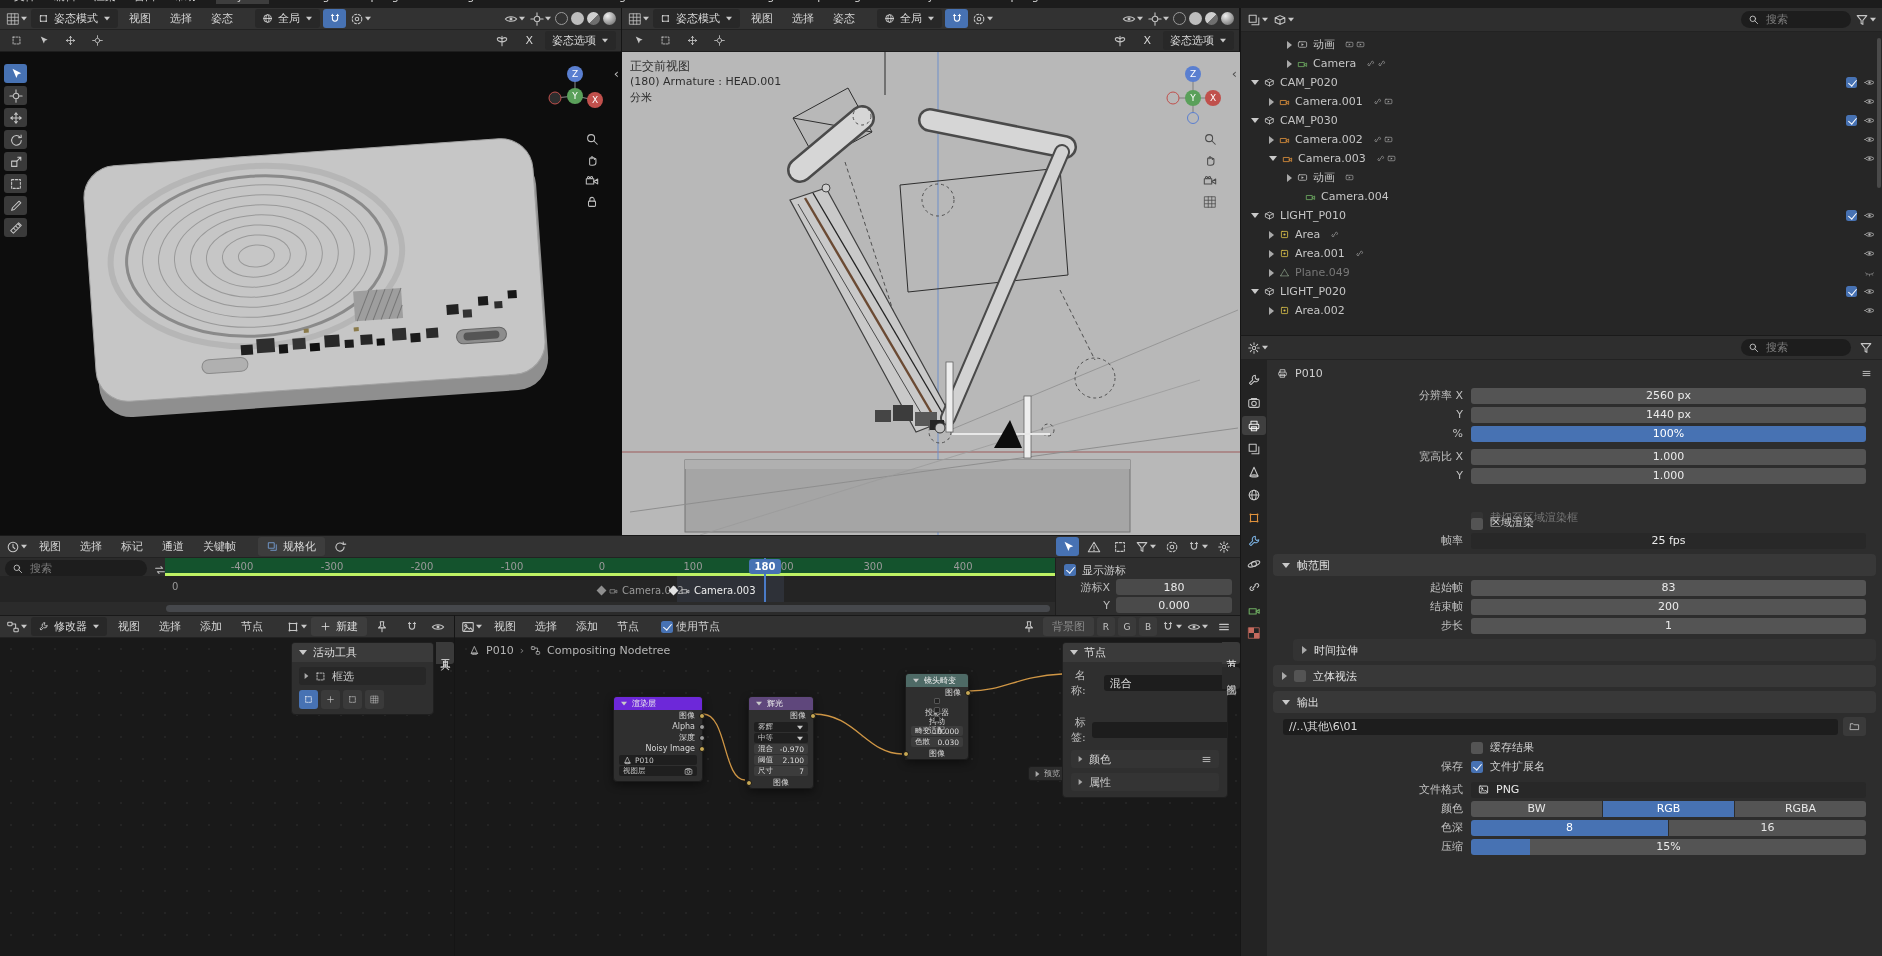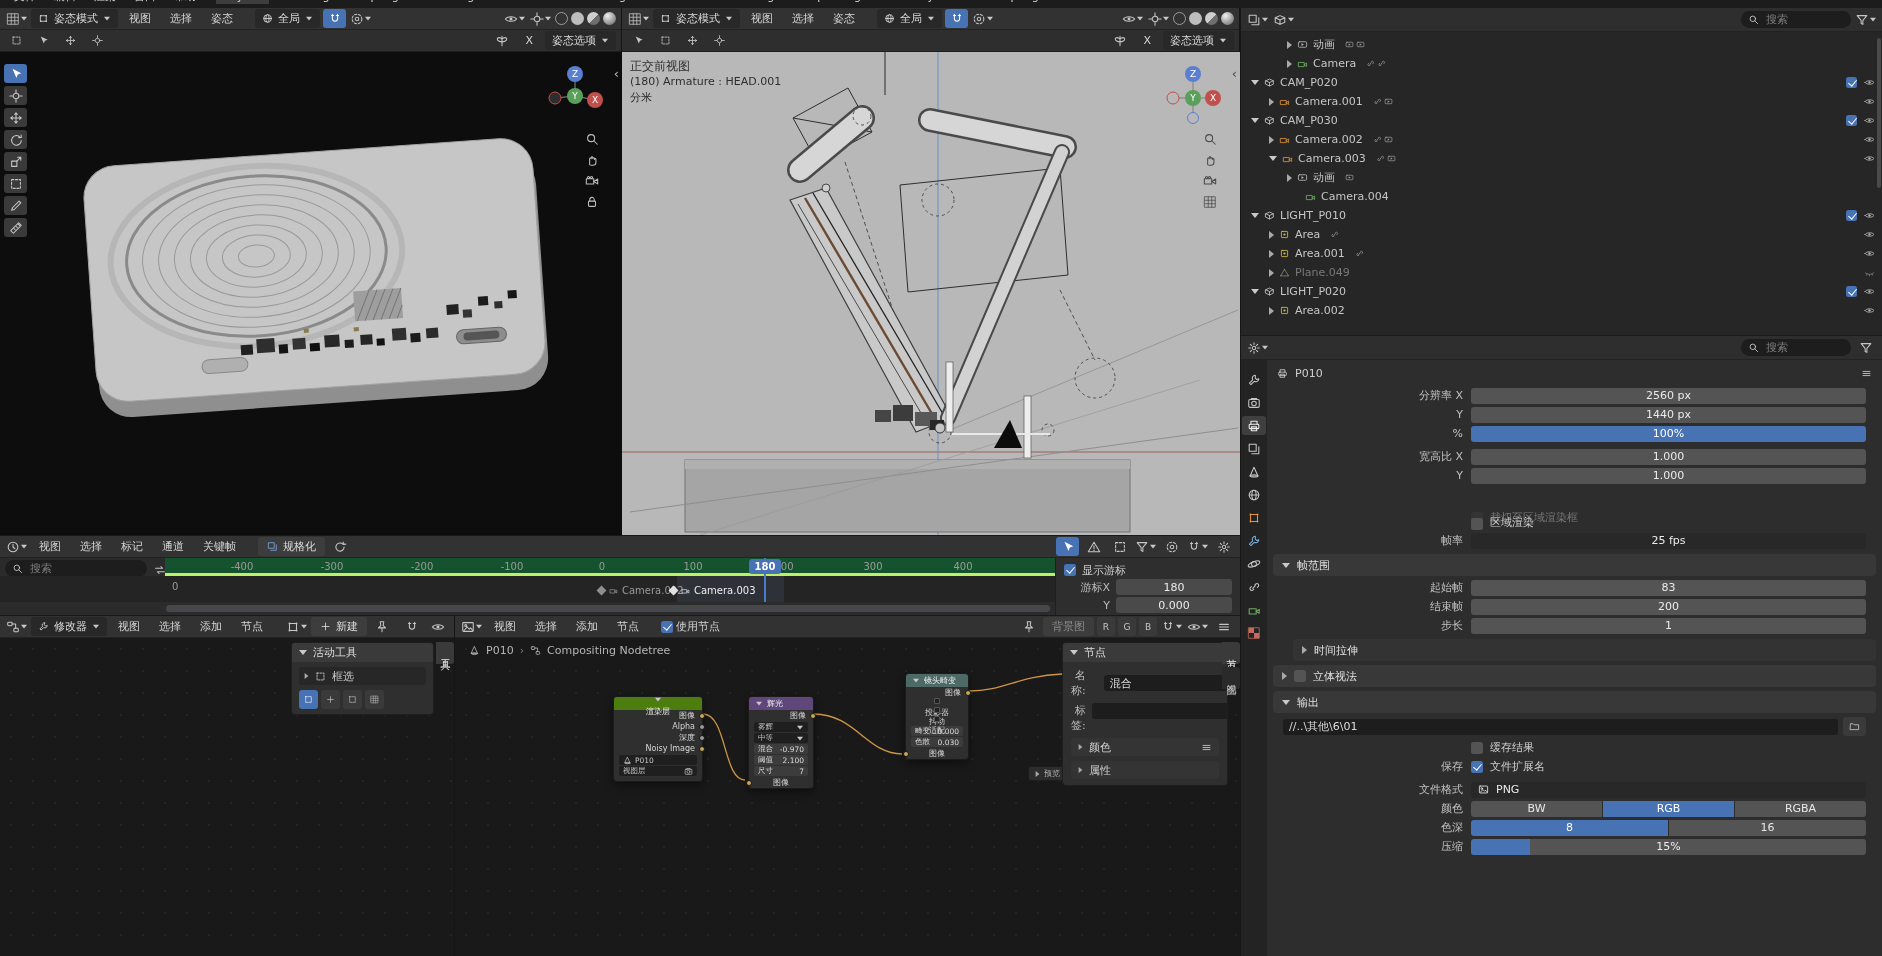--- a/index.html
+++ b/index.html
@@ -927,21 +927,21 @@
     <span>Compositing Nodetree</span>
   </div>
 
   <svg style="position:absolute;left:0;top:0;pointer-events:none;" width="785" height="341">
     <path d="M248 98 C272 98 268 164 290 164" stroke="#cf9645" stroke-width="1.3" fill="none"></path>
     <path d="M359 98 C400 98 412 138 447 138" stroke="#cf9645" stroke-width="1.3" fill="none"></path>
     <path d="M514 75 C550 75 562 60 607 58" stroke="#cf9645" stroke-width="1.3" fill="none"></path>
   </svg>
 
   <div class="node" style="left:158px;top:80px;width:90px;">
-    <div class="ntitle" style="background:#4d7c0f;flex-direction:column;">
+    <div class="ntitle" style="background:#6d28d9;">
         <span class="cv d tiny"></span>
         <span>渲染层</span>
       </div>
     <div class="nrow">
         <span>图像</span>
         <span class="sock rr y"></span>
       </div>
     <div class="nrow">
         <span>Alpha</span>
         <span class="sock rr g"></span>
@@ -1047,21 +1047,21 @@
   <div class="spanel" style="position:absolute;left:607px;top:26px;width:166px;">
     <div class="sphead">
         <span class="cv d"></span>
         <span>节点</span>
       </div>
     <div style="padding:6px 8px;display:flex;flex-direction:column;gap:5px;">
       <div style="display:flex;align-items:center;gap:18px;">
         <span style="width:34px;text-align:right;color:#bdbdbd;">名称:</span>
         <input class="tin" value="混合" style="">
       </div>
-      <div style="display:flex;gap:6px;">
+      <div style="display:flex;align-items:center;gap:6px;margin-top:12px;">
         <span style="width:34px;text-align:right;color:#bdbdbd;">标签:</span>
         <input class="tin" value="" style="">
       </div>
       <div style="display:flex;align-items:center;gap:6px;background:#343434;border-radius:3px;height:18px;padding:0 7px;justify-content:space-between;">
         <span style="display:flex;gap:6px;align-items:center;">
             <span class="cv rt tiny"></span>
             <span>颜色</span>
           </span>
         <svg class="ic s">
             <use href="#sy-burger"></use>

